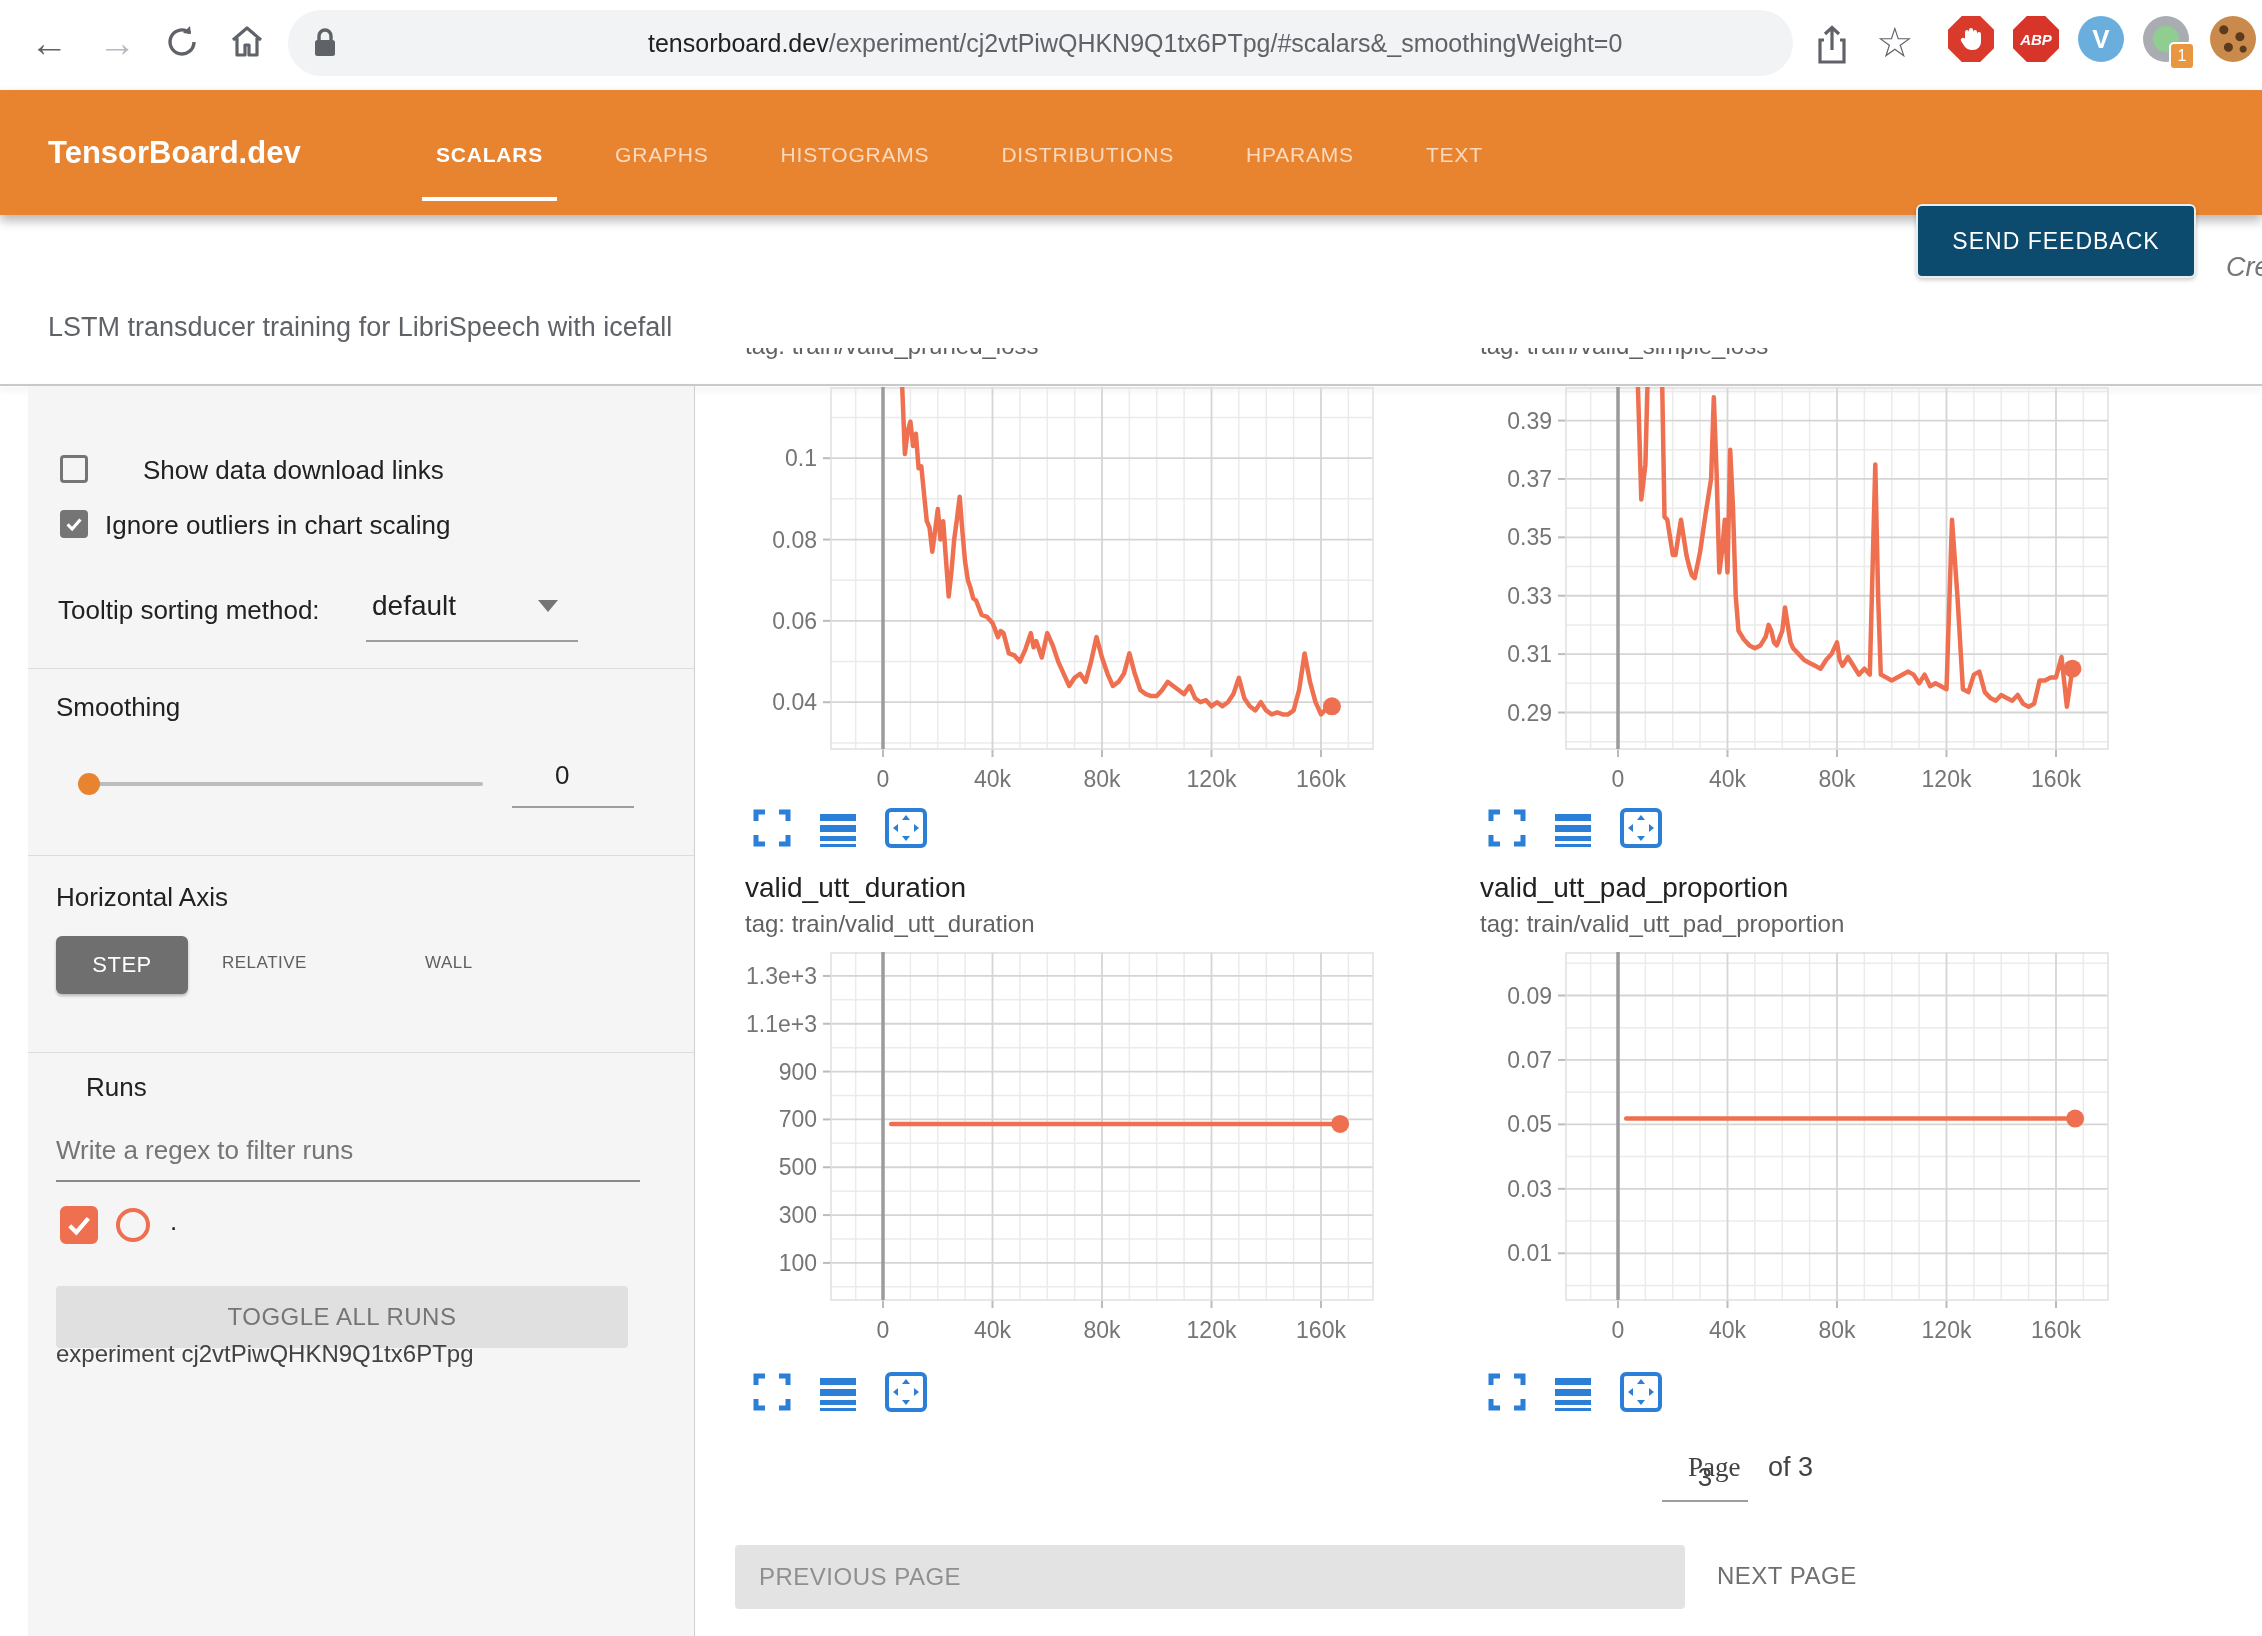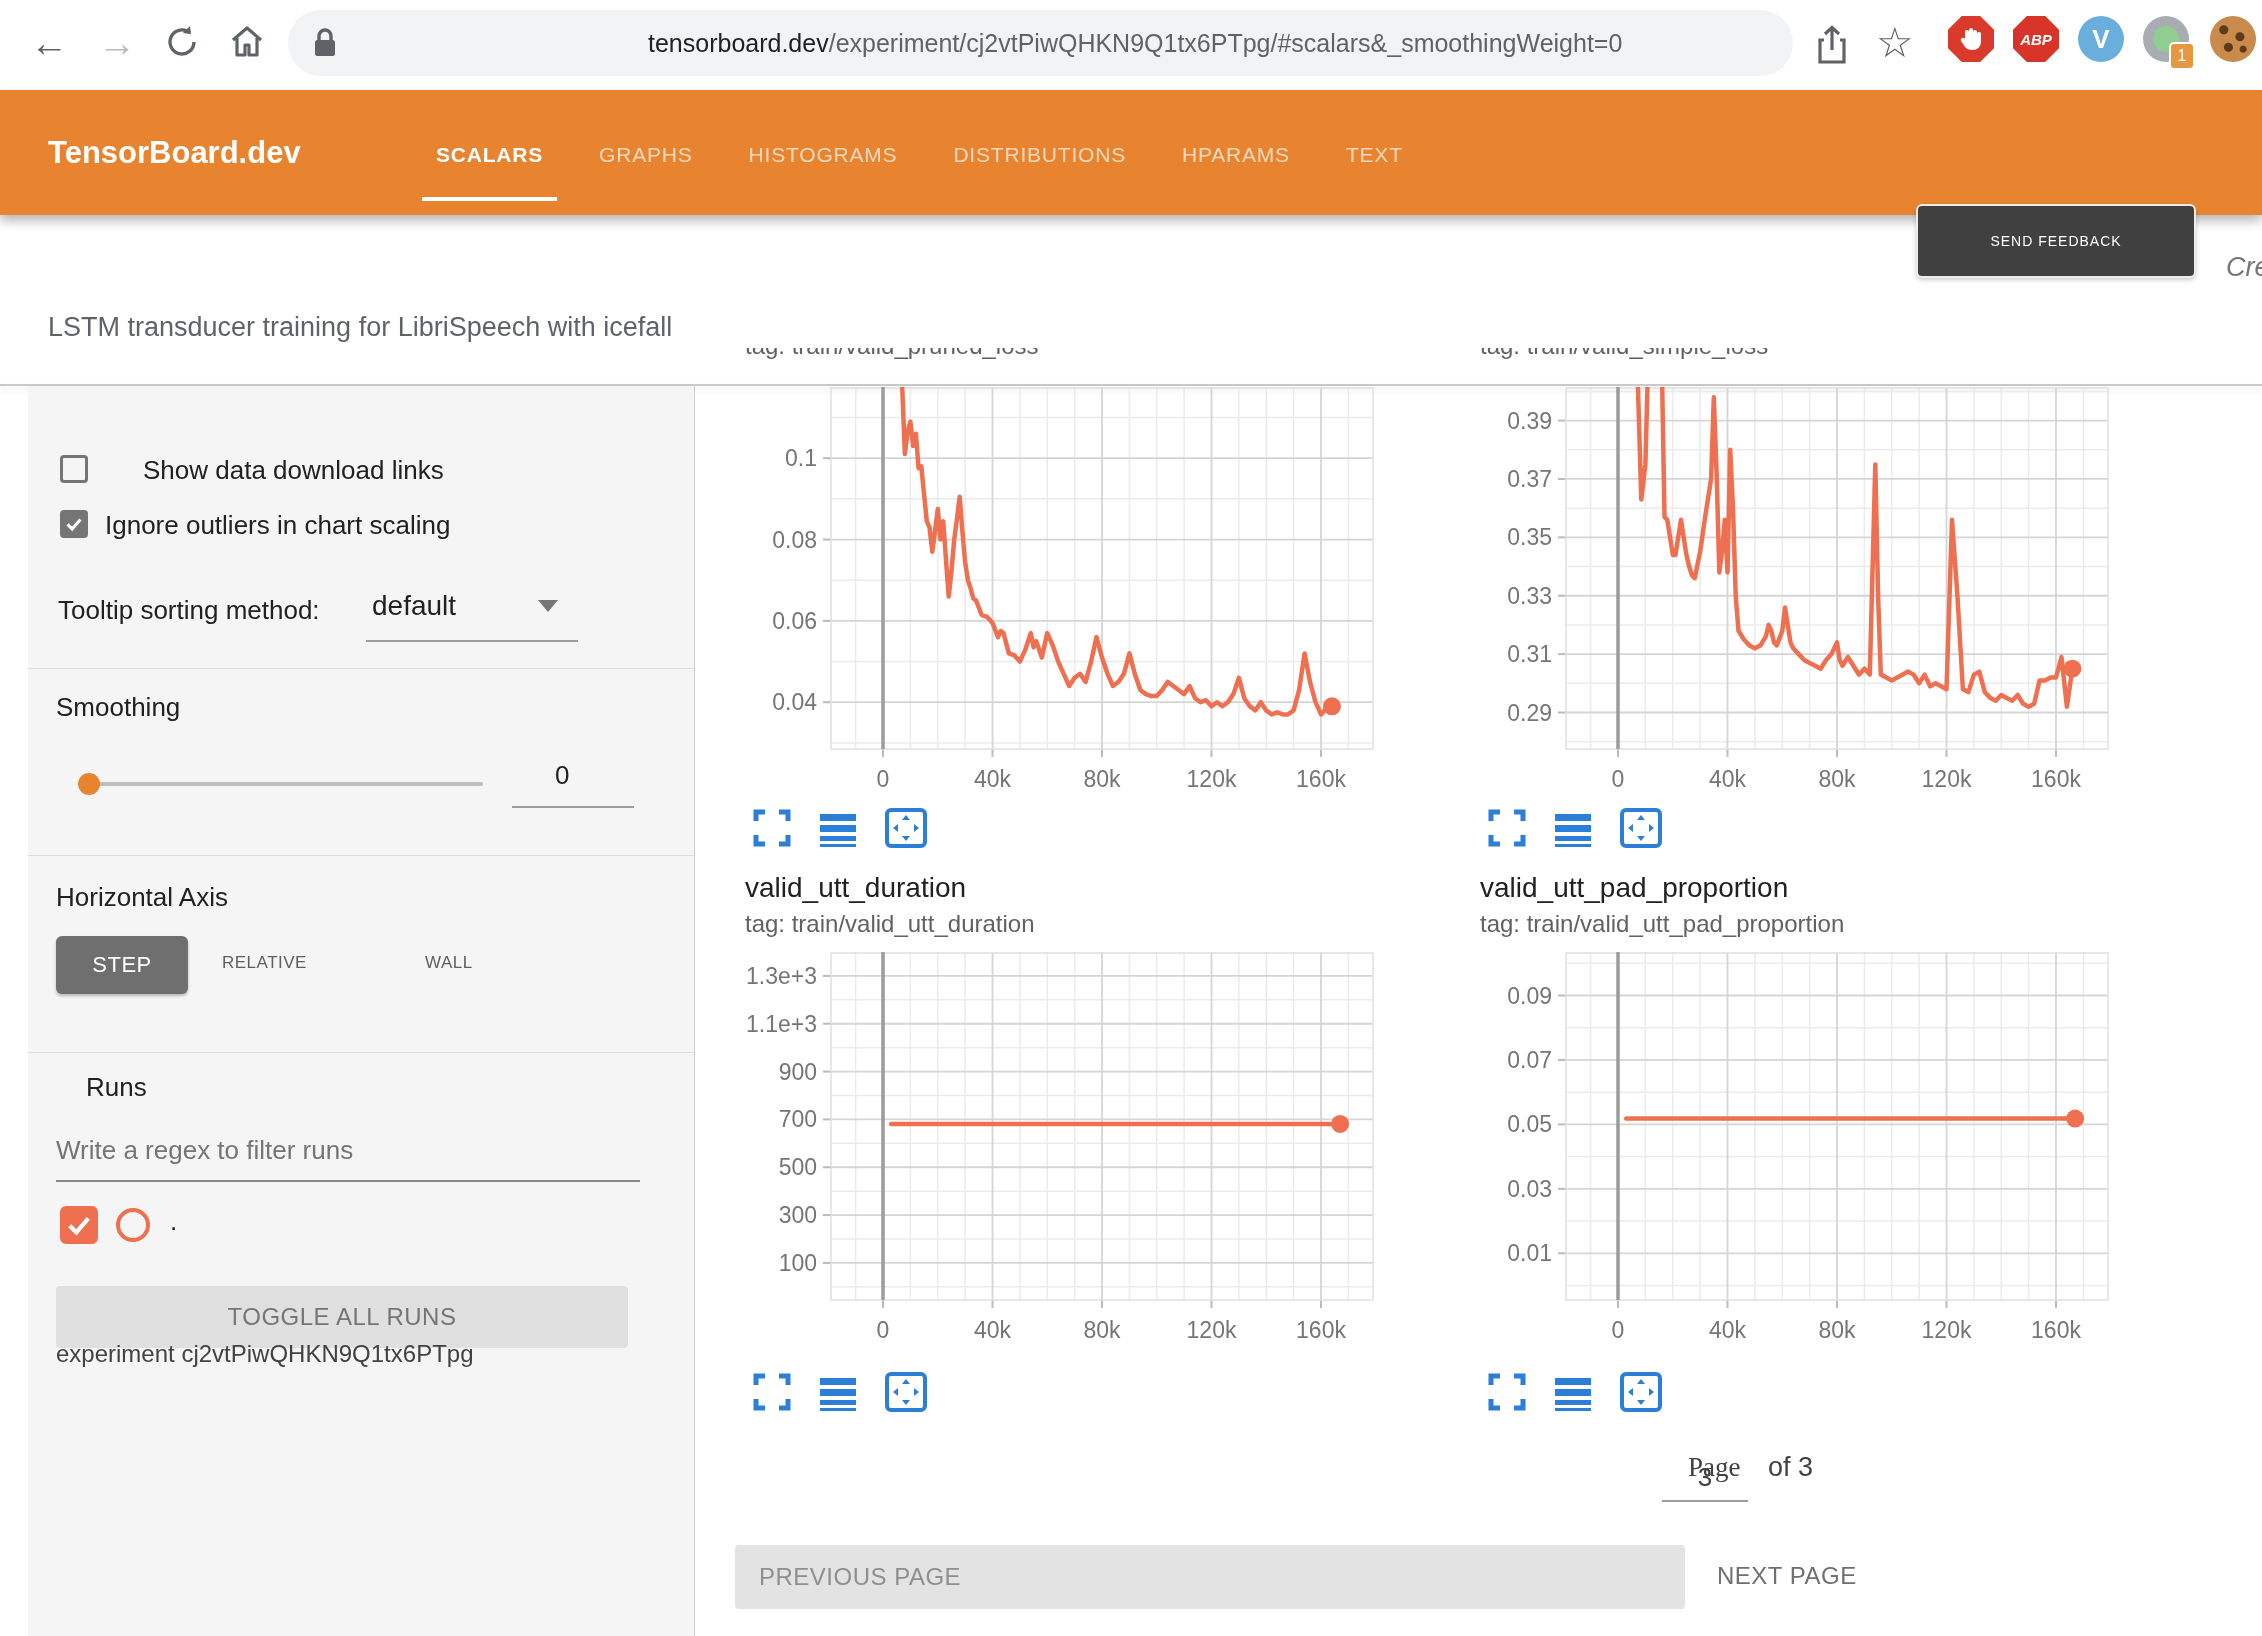--- a/index.html
+++ b/index.html
@@ -21,26 +21,26 @@
      border:2px solid #fff;border-radius:5px;color:#fff;font-size:16px;display:flex;align-items:center;justify-content:center;}
   .cookie{background:radial-gradient(circle at 30% 30%,#5b3a1e 0 4px,transparent 5px),
             radial-gradient(circle at 65% 45%,#5b3a1e 0 4px,transparent 5px),
             radial-gradient(circle at 40% 68%,#5b3a1e 0 4px,transparent 5px),
             radial-gradient(circle at 72% 72%,#5b3a1e 0 3px,transparent 4px),#c98a4b;}
 
   
   #appbar{left:0;top:90px;width:2262px;height:125px;background:#e8842f;
           box-shadow:0 6px 10px rgba(0,0,0,0.28);}
   #brand{left:48px;top:0;height:125px;display:flex;align-items:center;color:#fff;font-size:31px;font-weight:bold;}
-  #tabs{left:428px;top:0;height:125px;display:flex;align-items:center;gap:40px;}
+  #tabs{left:428px;top:0;height:125px;display:flex;align-items:center;gap:56px;}
   .tab{font-size:21px;letter-spacing:0.8px;color:rgba(255,236,222,0.82);padding:44px 8px 40px 8px;position:relative;}
   .tab.active{color:#fff;font-weight:bold;}
   .tab.active::after{content:"";position:absolute;left:-6px;right:-6px;bottom:6px;height:4px;background:#fff;}
-  #feedback-btn{left:1916px;top:114px;width:276px;height:70px;background:#404040;border:2px solid rgba(255,255,255,0.9);
-     border-radius:6px;color:#fff;font-size:14px;letter-spacing:1px;display:flex;align-items:center;justify-content:center;
+  #feedback-btn{left:1916px;top:114px;width:276px;height:70px;background:#0c4a6e;border:2px solid rgba(255,255,255,0.9);
+     border-radius:6px;color:#fff;font-size:23px;letter-spacing:1px;display:flex;align-items:center;justify-content:center;
      box-shadow:0 2px 4px rgba(0,0,0,0.2);}
 
   
   #created-clip{left:2226px;top:252px;font-size:27px;font-style:italic;color:#757575;white-space:nowrap;}
   #exp-title{left:48px;top:312px;font-size:27px;color:#5f6368;}
   #band-divider{left:0;top:384px;width:2262px;height:2px;background:#c9c9c9;box-shadow:0 4px 6px rgba(0,0,0,0.12);}
 
   
   #sidebar{left:28px;top:386px;width:666px;height:1250px;background:#f5f5f5;border-right:1px solid #cfcfcf;}
   .sb-label{font-size:26px;color:#212121;}

